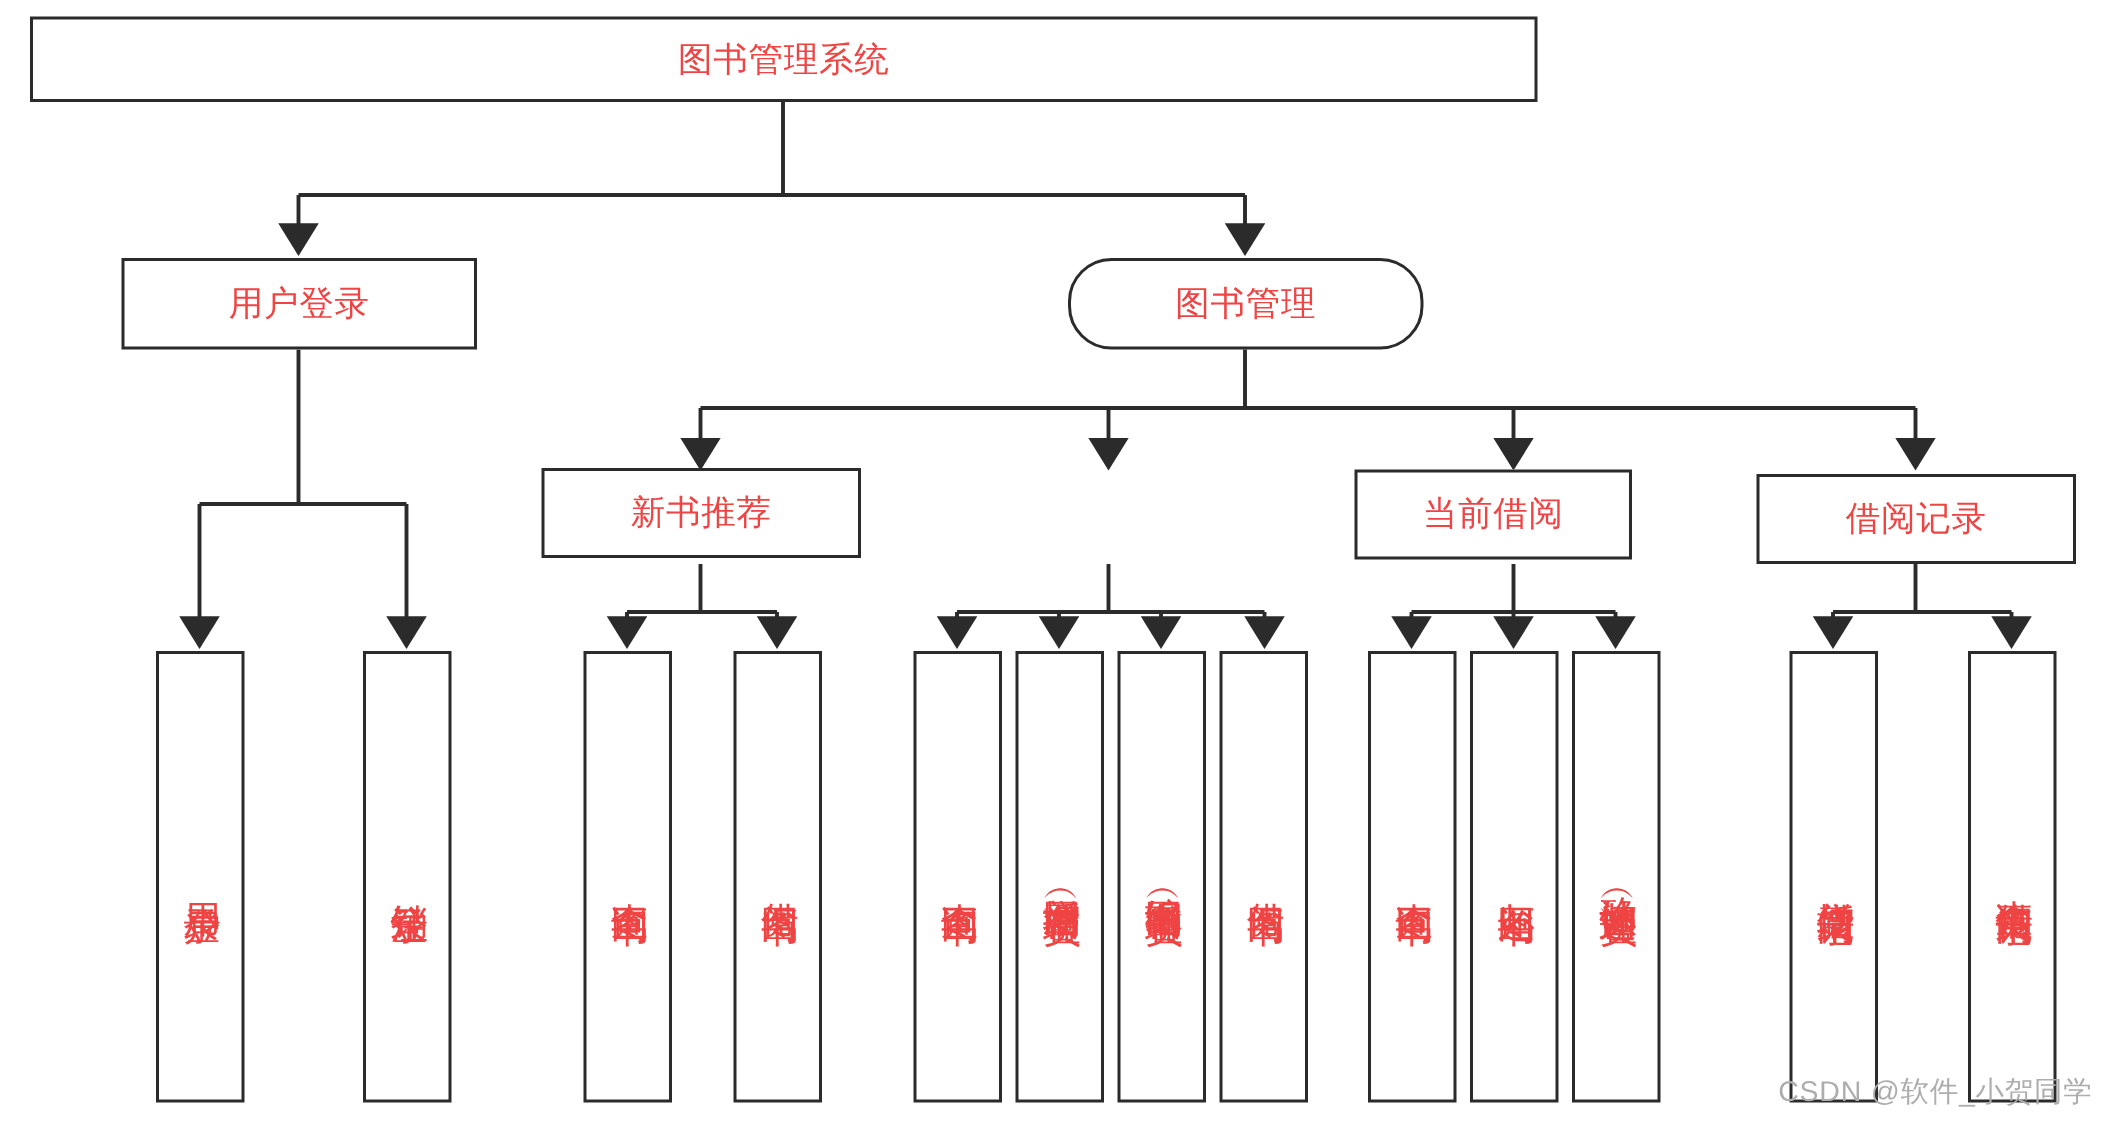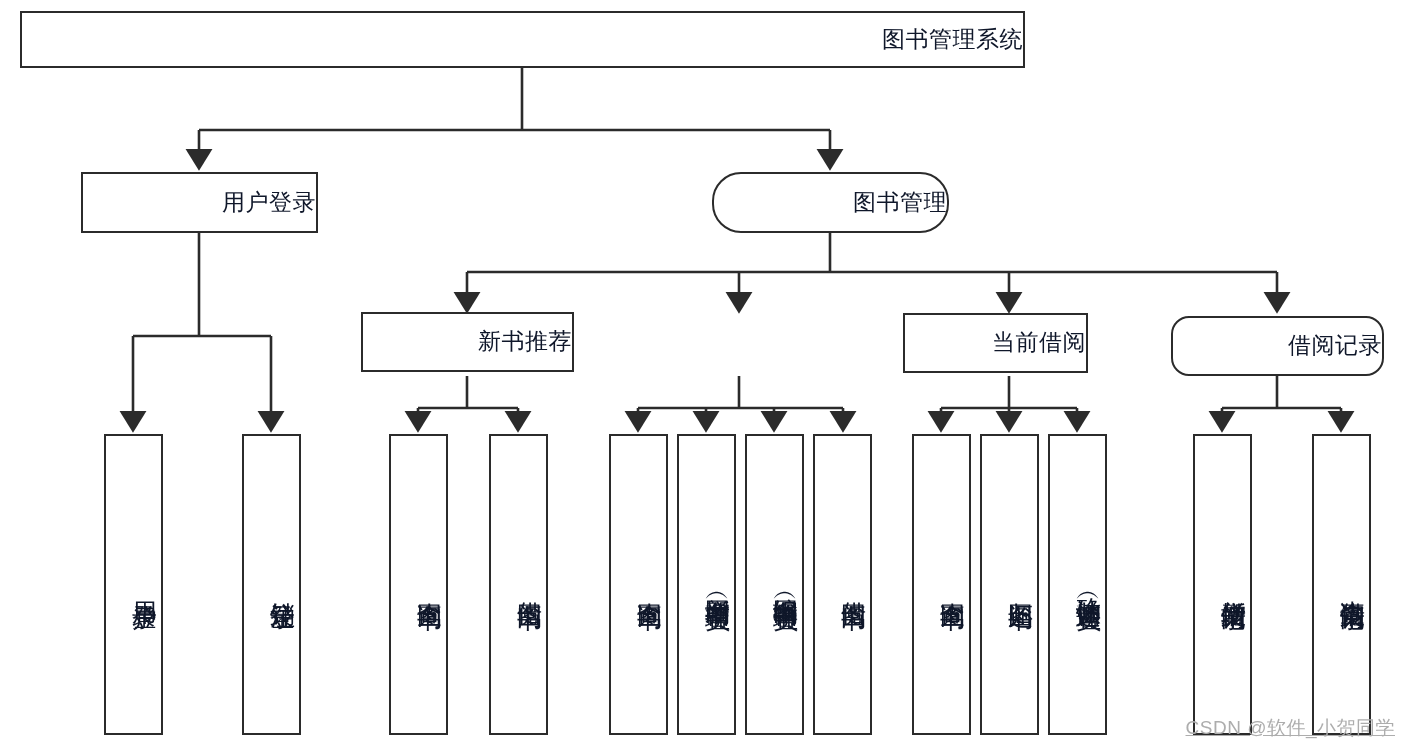--- a/index.html
+++ b/index.html
@@ -25,22 +25,22 @@
     height: 747px;
     pointer-events: none;
   }
   .node {
     position: absolute;
     box-sizing: border-box;
     border: 2.5px solid #2b2b2b;
     background: #ffffff;
     display: flex;
     align-items: center;
-    justify-content: flex-end;
-    color: #0f172a;
+    justify-content: center;
+    color: #ef4444;
   }
   .node .lbl {
     display: block;
     text-align: center;
     line-height: 1.18;
   }
   .node.horiz .lbl {
     font-size: 23px;
     letter-spacing: 0.5px;
     white-space: nowrap;
@@ -60,21 +60,20 @@
     white-space: nowrap;
   }
   .watermark {
     position: absolute;
     right: 10px;
     bottom: 6px;
     font-size: 19px;
     color: #adadad;
     white-space: nowrap;
     letter-spacing: 0.5px;
-    text-decoration: underline;
   }
 </style>
 </head>
 <body>
 
 <div id="canvas">
 
   <svg class="edges" viewBox="0 0 1405 747" xmlns="http://www.w3.org/2000/svg">
     <defs>
       <marker id="arrow" markerWidth="9" markerHeight="11" refX="1.2" refY="5.2" orient="auto" markerUnits="strokeWidth">
@@ -136,21 +135,21 @@
   <div class="node horiz" style="left:712px; top:172px; width:237px; height:61px;border-radius:29px;">
     <span class="lbl">图书管理</span>
   </div>
 
   <div class="node horiz" style="left:361px; top:312px; width:213px; height:60px;">
     <span class="lbl">新书推荐</span>
   </div>
   <div class="node horiz" style="left:903px; top:313px; width:185px; height:60px;">
     <span class="lbl">当前借阅</span>
   </div>
-  <div class="node horiz" style="left:1171px; top:316px; width:213px; height:60px;border-radius:18px;">
+  <div class="node horiz" style="left:1171px; top:316px; width:213px; height:60px;">
     <span class="lbl">借阅记录</span>
   </div>
 
   <div class="node vert" style="left:104px; top:434px; width:59px; height:301px;">
     <span class="lbl">用户登录</span>
   </div>
   <div class="node vert" style="left:242px; top:434px; width:59px; height:301px;">
     <span class="lbl">注销登录</span>
   </div>
 

